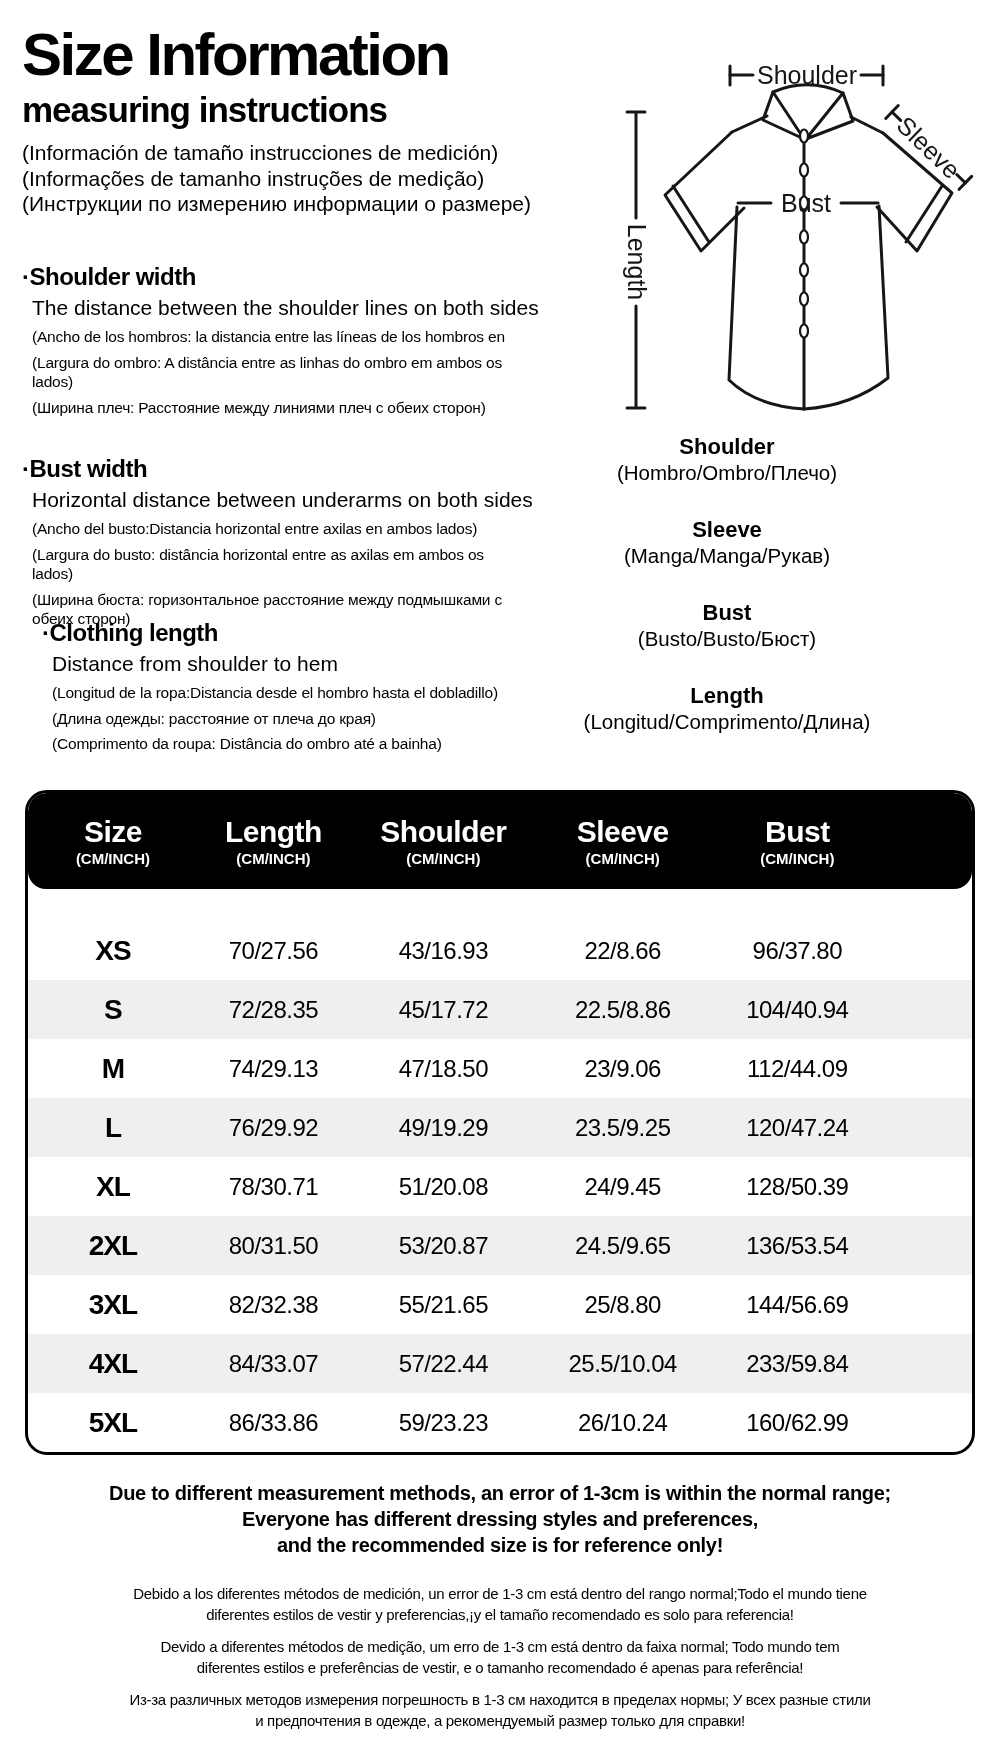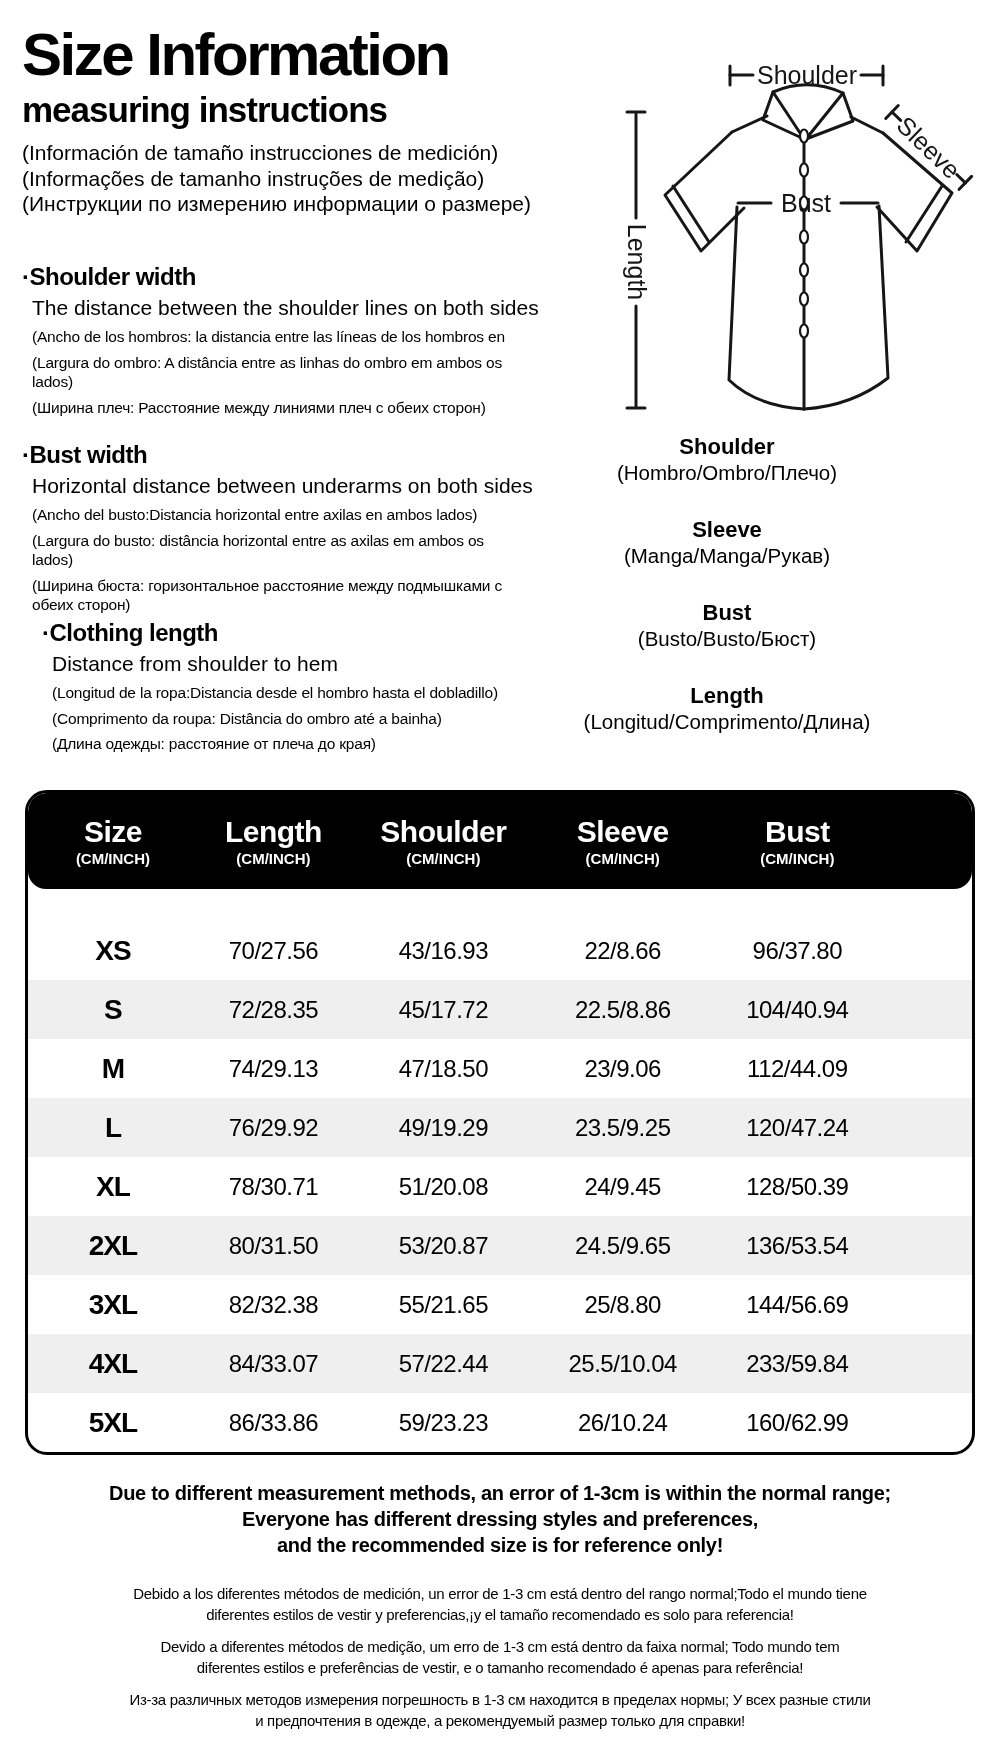--- a/index.html
+++ b/index.html
@@ -10,21 +10,21 @@
     font-family:"Liberation Sans","DejaVu Sans",sans-serif;
   }
   
   .title-block { position:absolute; left:22px; top:22px; width:560px; }
   .main-title { font-size:60px; font-weight:bold; letter-spacing:-2.5px; line-height:66px; white-space:nowrap; }
   .sub-title  { font-size:35px; font-weight:bold; letter-spacing:-1px; line-height:40px; margin-top:2px; white-space:nowrap; }
   .title-trans { margin-top:10px; }
   .title-trans div { font-size:21px; line-height:25.5px; white-space:nowrap; }
   
   .section { position:absolute; left:22px; width:540px; }
-  #section-0 { top:260px; } #section-1 { top:438px; } #section-2 { top:616px;margin-left:20px; }
+  #section-0 { top:260px; } #section-1 { top:452px; } #section-2 { top:616px;margin-left:20px; }
   .sec-title { font-size:24px; font-weight:bold; letter-spacing:-0.5px; line-height:33px; white-space:nowrap; }
   .sec-desc  { font-size:21px; line-height:23px; margin:3px 0 0 10px; white-space:nowrap; }
   .sec-notes { margin:8px 0 0 10px; }
   .note { margin-bottom:6px; }
   .note div { font-size:15.5px; line-height:19.5px; letter-spacing:-0.2px; white-space:nowrap; }
   
   .diagram { position:absolute; left:540px; top:40px; width:460px; height:392px; }
   .diagram text { font-family:"Liberation Sans","DejaVu Sans",sans-serif; fill:#161616; }
   .diagram path, .diagram line { stroke:#161616; stroke-width:3; fill:none; stroke-linecap:round; stroke-linejoin:round; }
   .diagram ellipse { stroke:#161616; stroke-width:2.2; fill:#ffffff; }
@@ -108,24 +108,24 @@
         </div>
       </div>
       <div class="section" id="section-2">
         <div class="sec-title">·Clothing length</div>
         <div class="sec-desc">Distance from shoulder to hem</div>
         <div class="sec-notes">
           <div class="note">
             <div>(Longitud de la ropa:Distancia desde el hombro hasta el dobladillo)</div>
           </div>
           <div class="note">
+            <div>(Длина одежды: расстояние от плеча до края)</div>
+          </div>
+          <div class="note">
             <div>(Comprimento da roupa: Distância do ombro até a bainha)</div>
-          </div>
-          <div class="note">
-            <div>(Длина одежды: расстояние от плеча до края)</div>
           </div>
         </div>
       </div>
     </div>
 
   <svg class="diagram" viewBox="0 0 460 392">
 
     <g>
       <line x1="190" y1="26" x2="190" y2="45"></line>
       <line x1="190" y1="35" x2="213" y2="35"></line>

